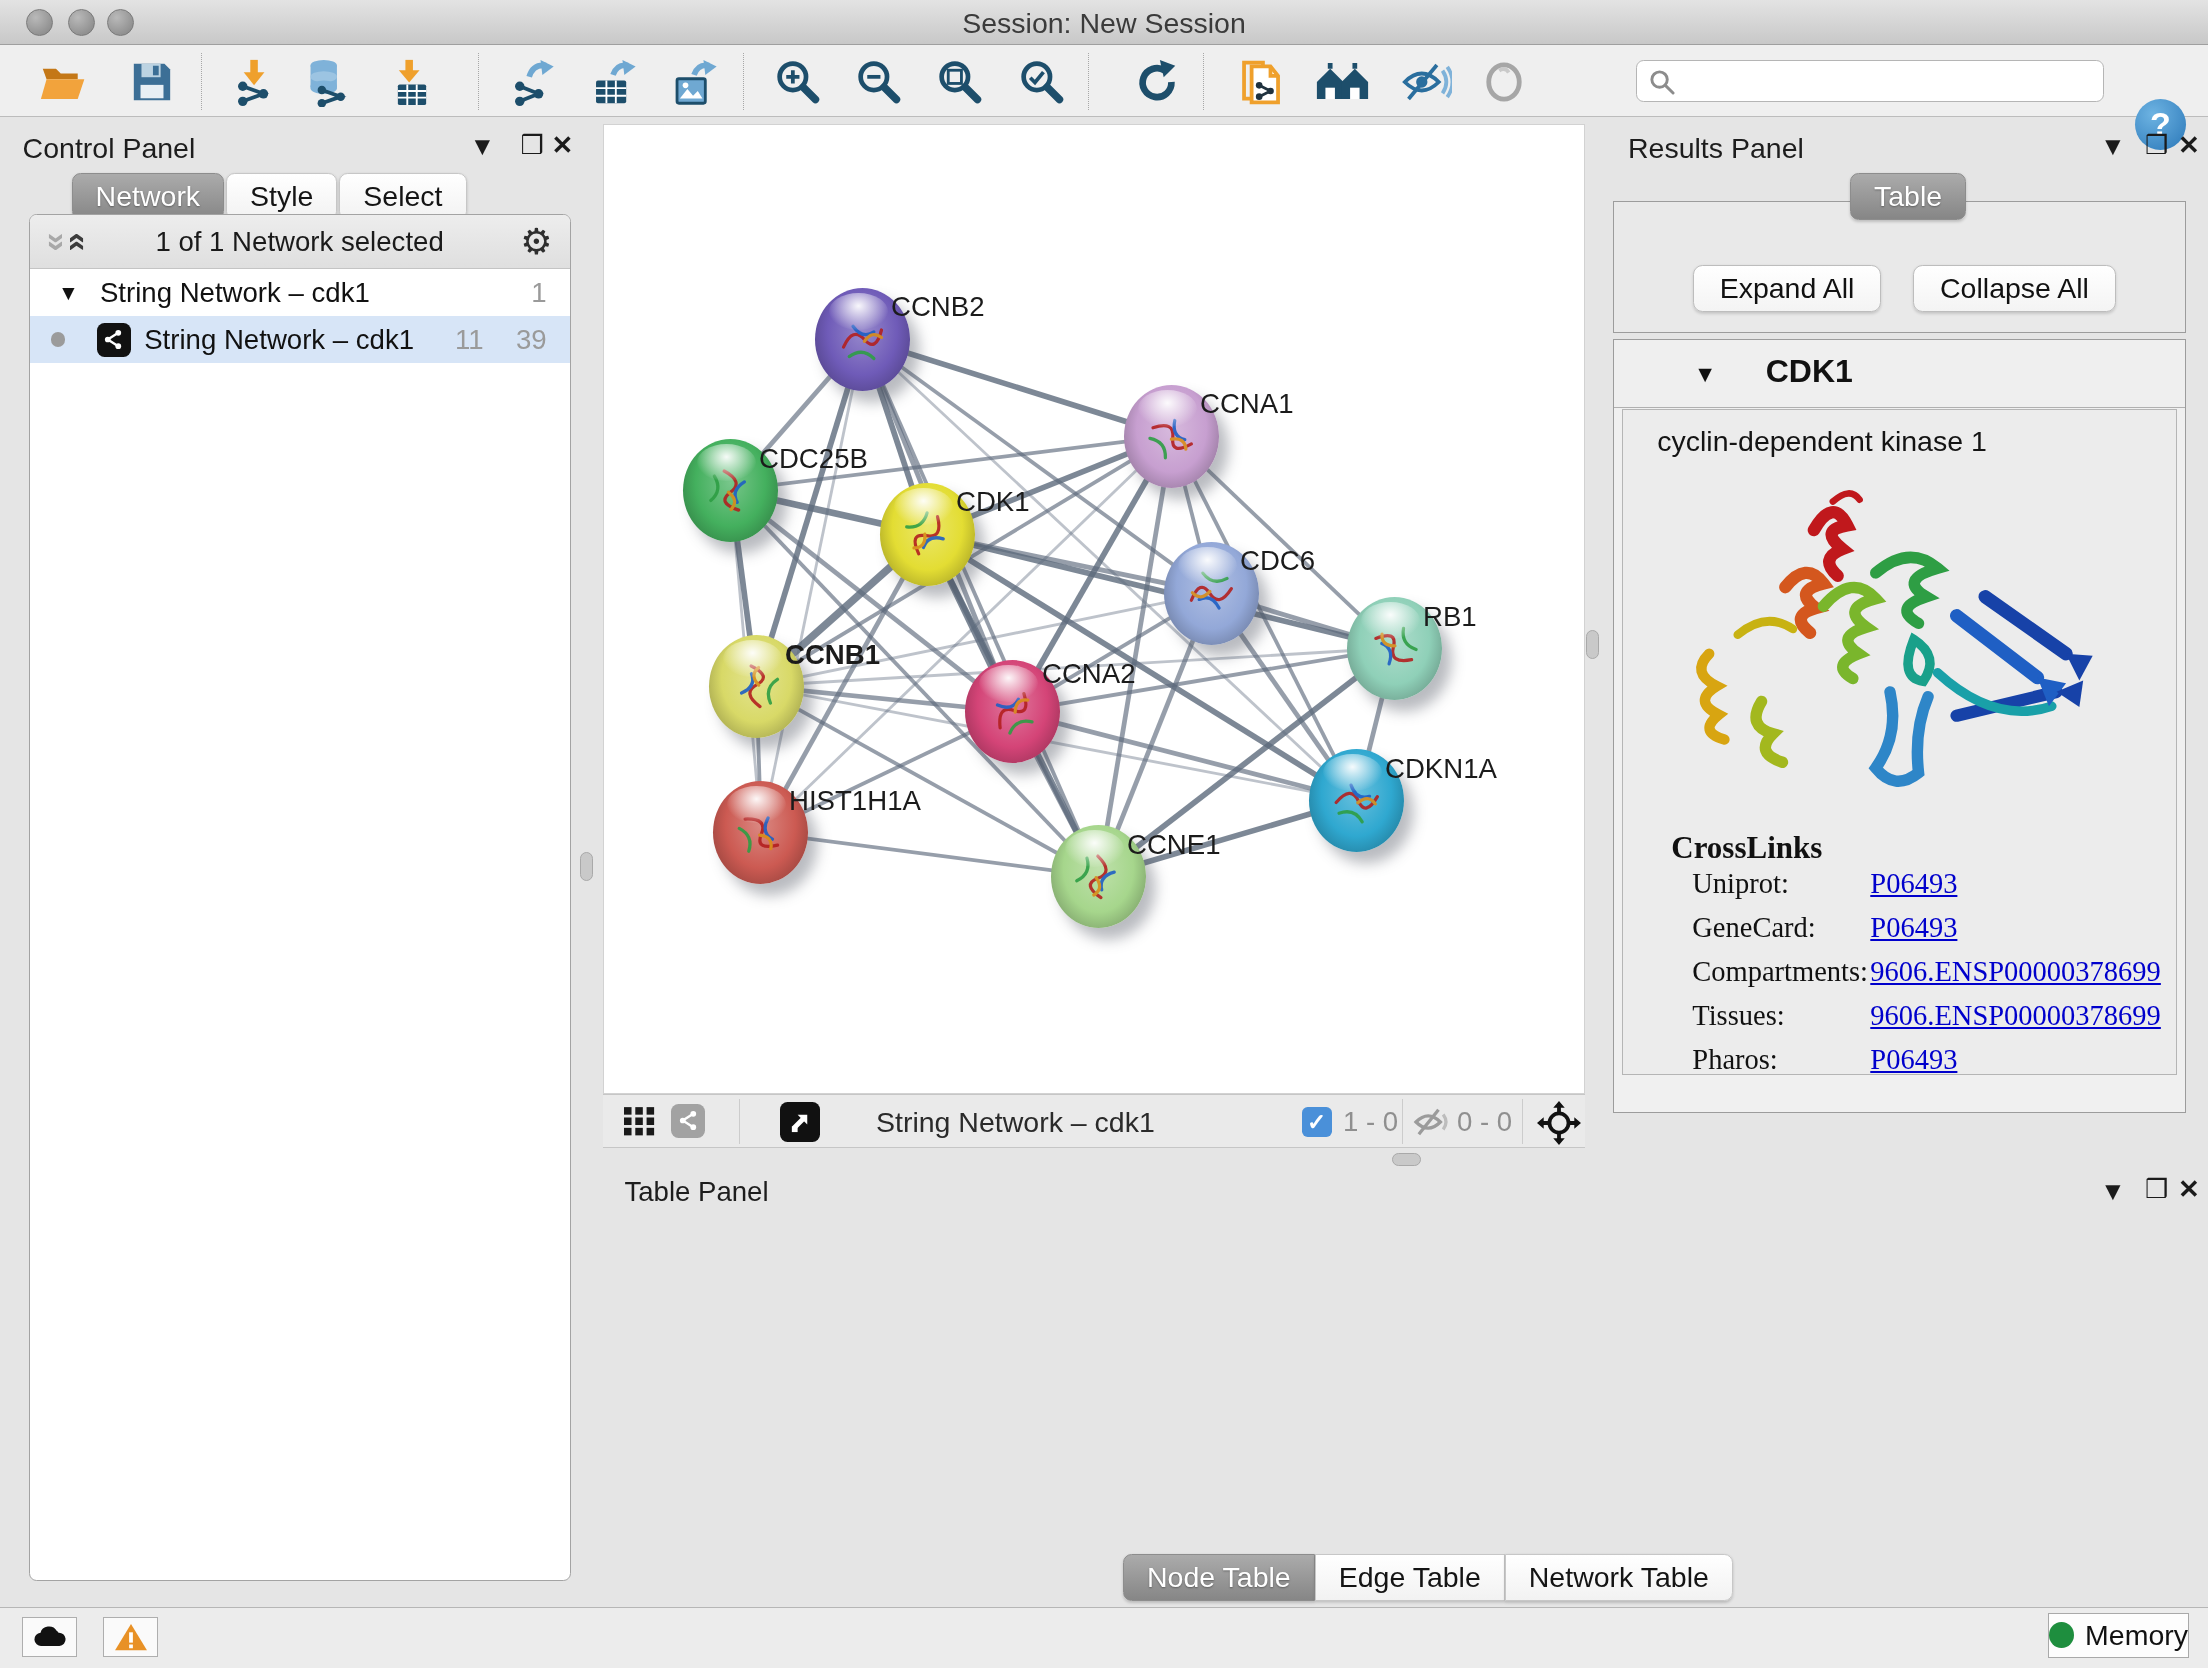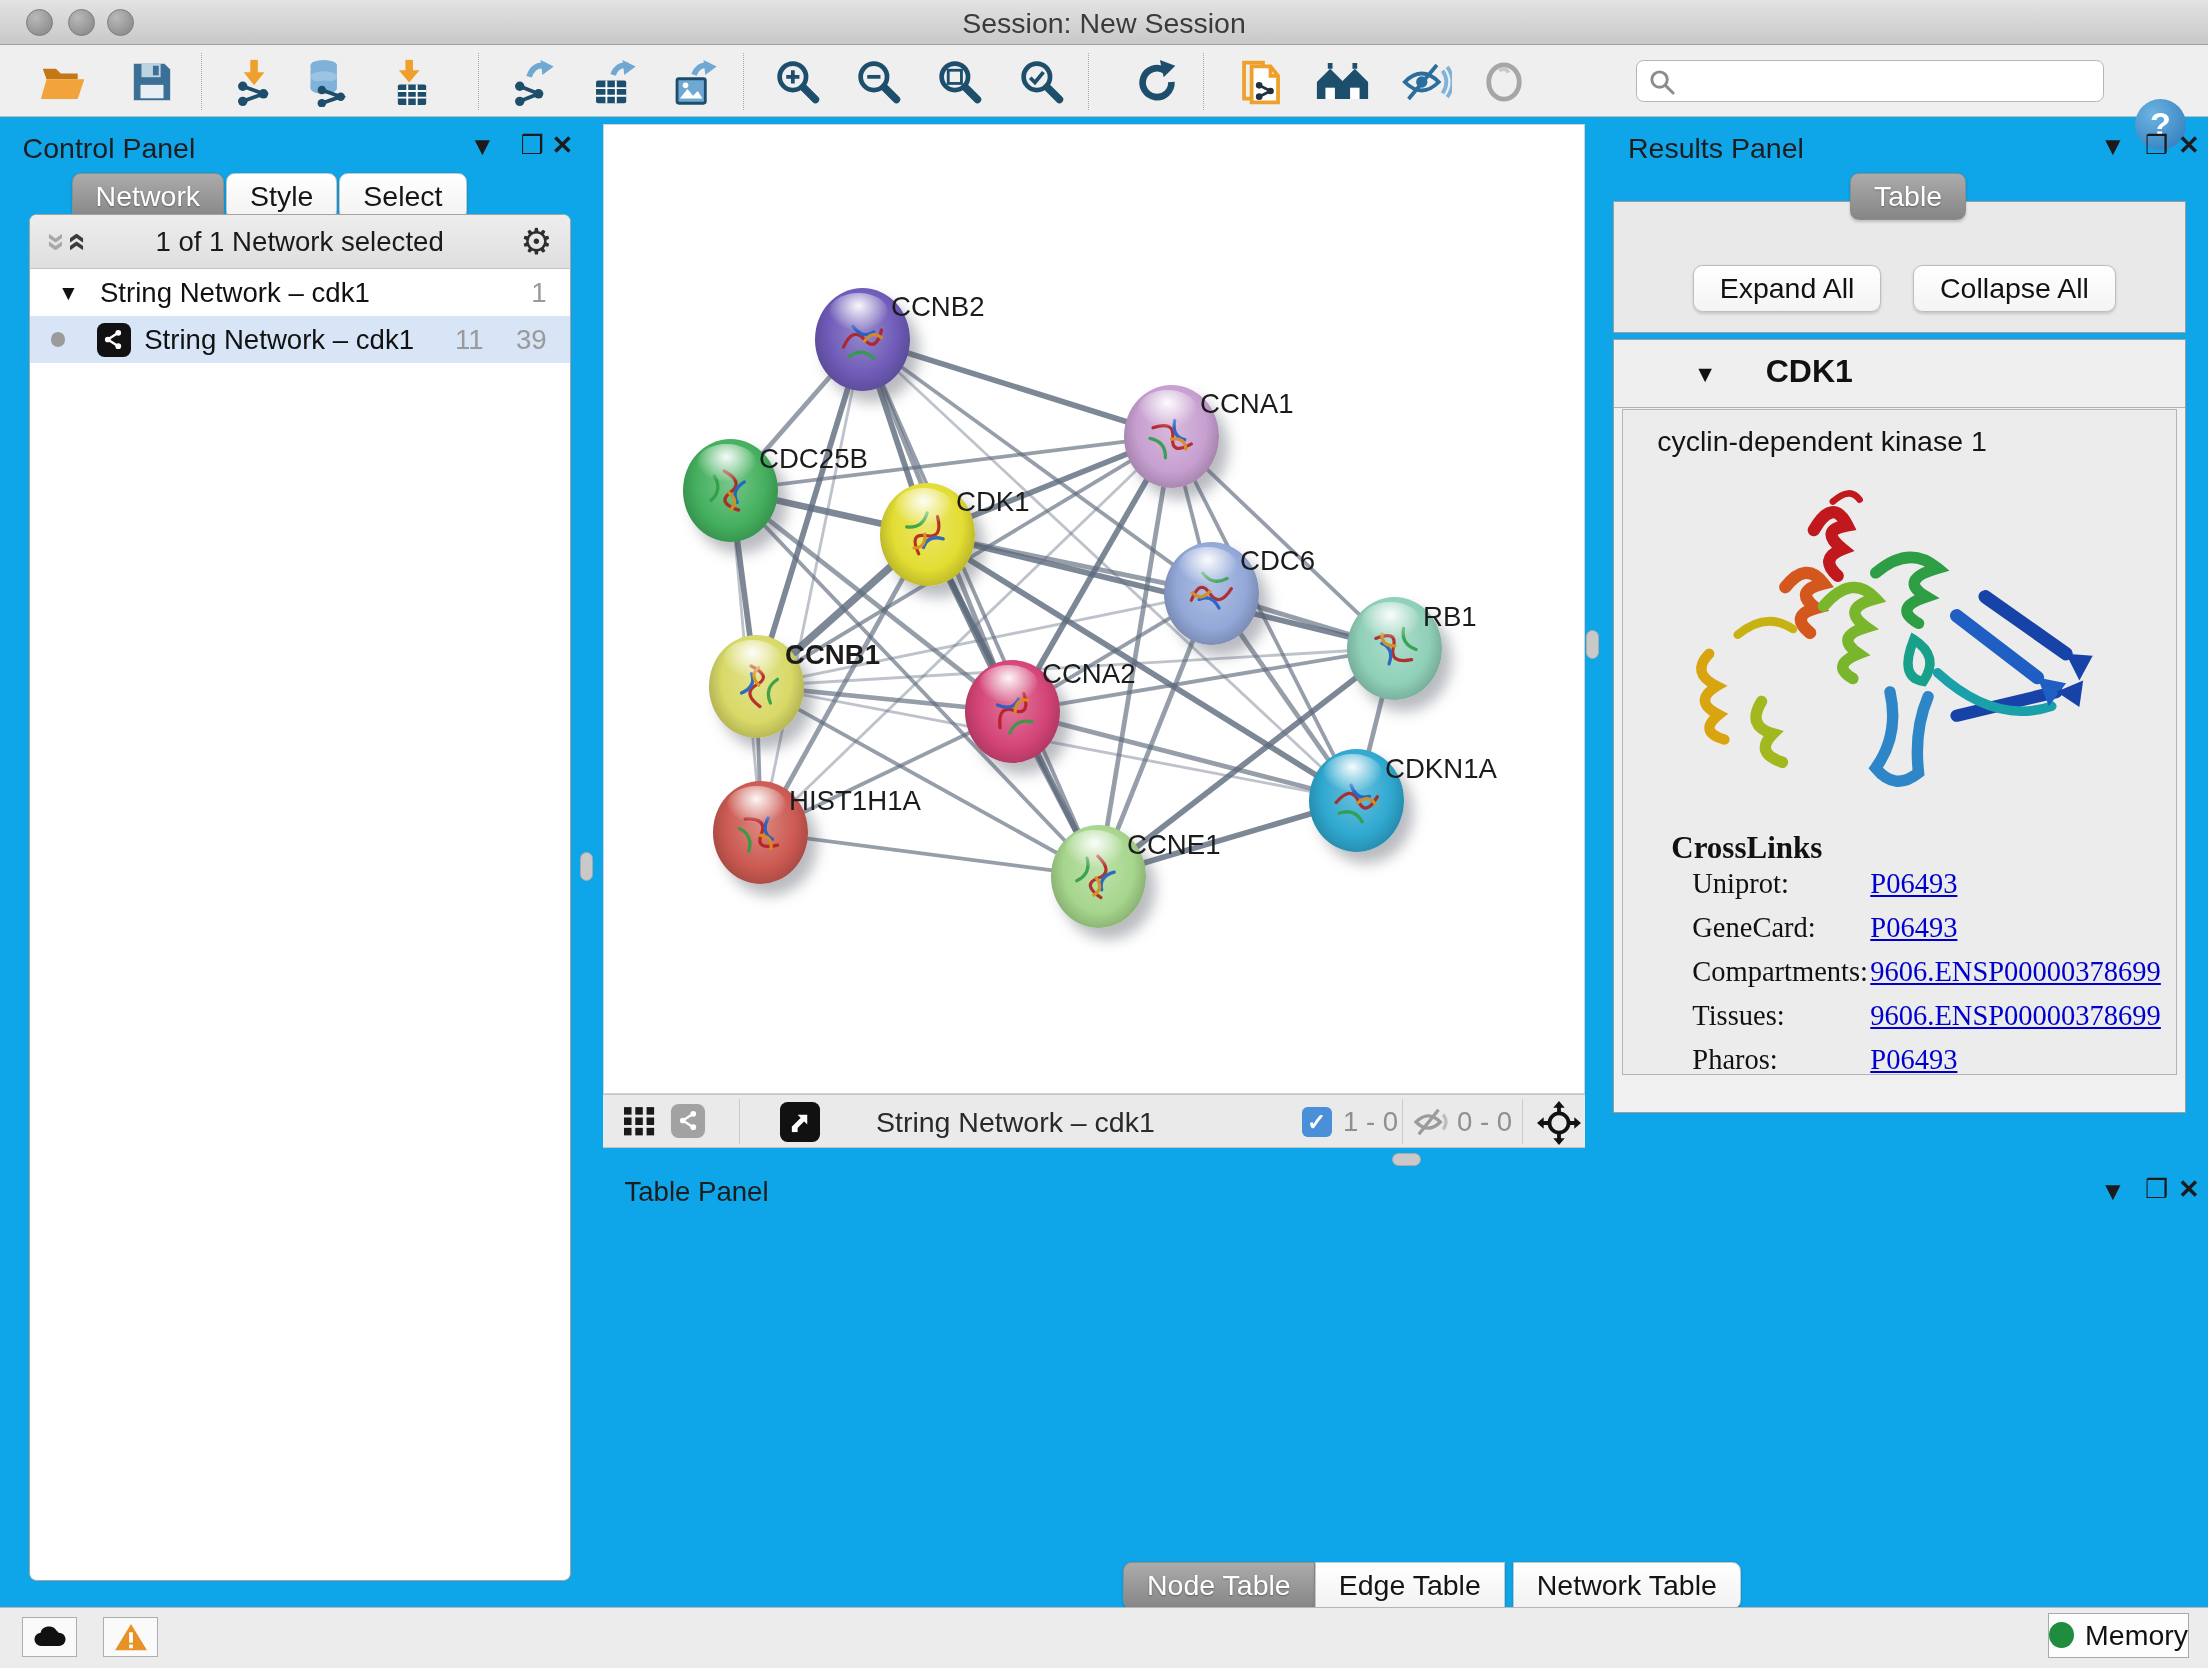--- a/index.html
+++ b/index.html
@@ -1,16 +1,16 @@
 <!DOCTYPE html>
 <html style="font-size:15px"><head>
 <meta charset="utf-8">
 <style>
   html,body{margin:0;padding:0;background:#555;}
-  .app{position:relative;width:2208px;height:1668px;background:#0ea5e9;overflow:hidden;
+  .app{position:relative;width:2208px;height:1668px;background:#e5e5e5;overflow:hidden;
        font-family:"Liberation Sans",sans-serif;-webkit-font-smoothing:antialiased;}
   .abs{position:absolute;}
 
   
   .titlebar{position:absolute;left:0;top:0;width:100%;height:44px;
     background:linear-gradient(#e3e3e3,#c8c8c8);border-bottom:1px solid #9f9f9f;}
   .tl{position:absolute;top:8.6px;width:27px;height:27px;border-radius:50%;
     background:radial-gradient(circle at 35% 30%,#b9b9b9,#828282);border:1px solid #7a7a7a;box-sizing:border-box;}
   .title-text{position:absolute;top:6.7px;width:100%;text-align:center;font-size:28.5px;color:#3b3b3b;}
 
@@ -620,21 +620,21 @@
     </div>
   </div>
 
   <div class="abs" style="left:613px;top:1168px;width:1595px;height:422px">
     <span class="panel-title abs" style="left:11.4px;top:7.6px;font-size:27.6px">Table Panel</span>
     <span class="wctl abs" style="left:1487px;top:9.5px">▼</span>
     <span class="wctl abs" style="left:1532px;top:7.6px">❒</span>
     <span class="wctl x abs" style="left:1565px;top:7.6px">✕</span>
 
     <div class="abs" style="left:510px;top:386px">
-      <span class="tab active" style="border-radius:8.6px 0 0 8.6px;margin:0">Node Table</span><span class="tab" style="border-radius:0;margin:0">Edge Table</span><span class="tab" style="border-radius:0 8.6px 8.6px 0;margin:8px">Network Table</span>
+      <span class="tab active" style="border-radius:8.6px 0 0 8.6px;margin:0">Node Table</span><span class="tab" style="border-radius:0;margin:0">Edge Table</span><span class="tab" style="border-radius:0 8.6px 8.6px 0;margin:0">Network Table</span>
     </div>
   </div>
 
   <div class="statusbar">
     <div class="sq-btn" style="left:22px">
       <svg width="34" height="23" viewBox="0 0 36 24">
         <path d="M9 22 a7 7 0 0 1 -1 -14 a9 8 0 0 1 17 -2 a6 6 0 0 1 2 2 a6 6 0 0 1 1 14z" fill="#111"></path>
       </svg>
     </div>
     <div class="sq-btn" style="left:103px">

